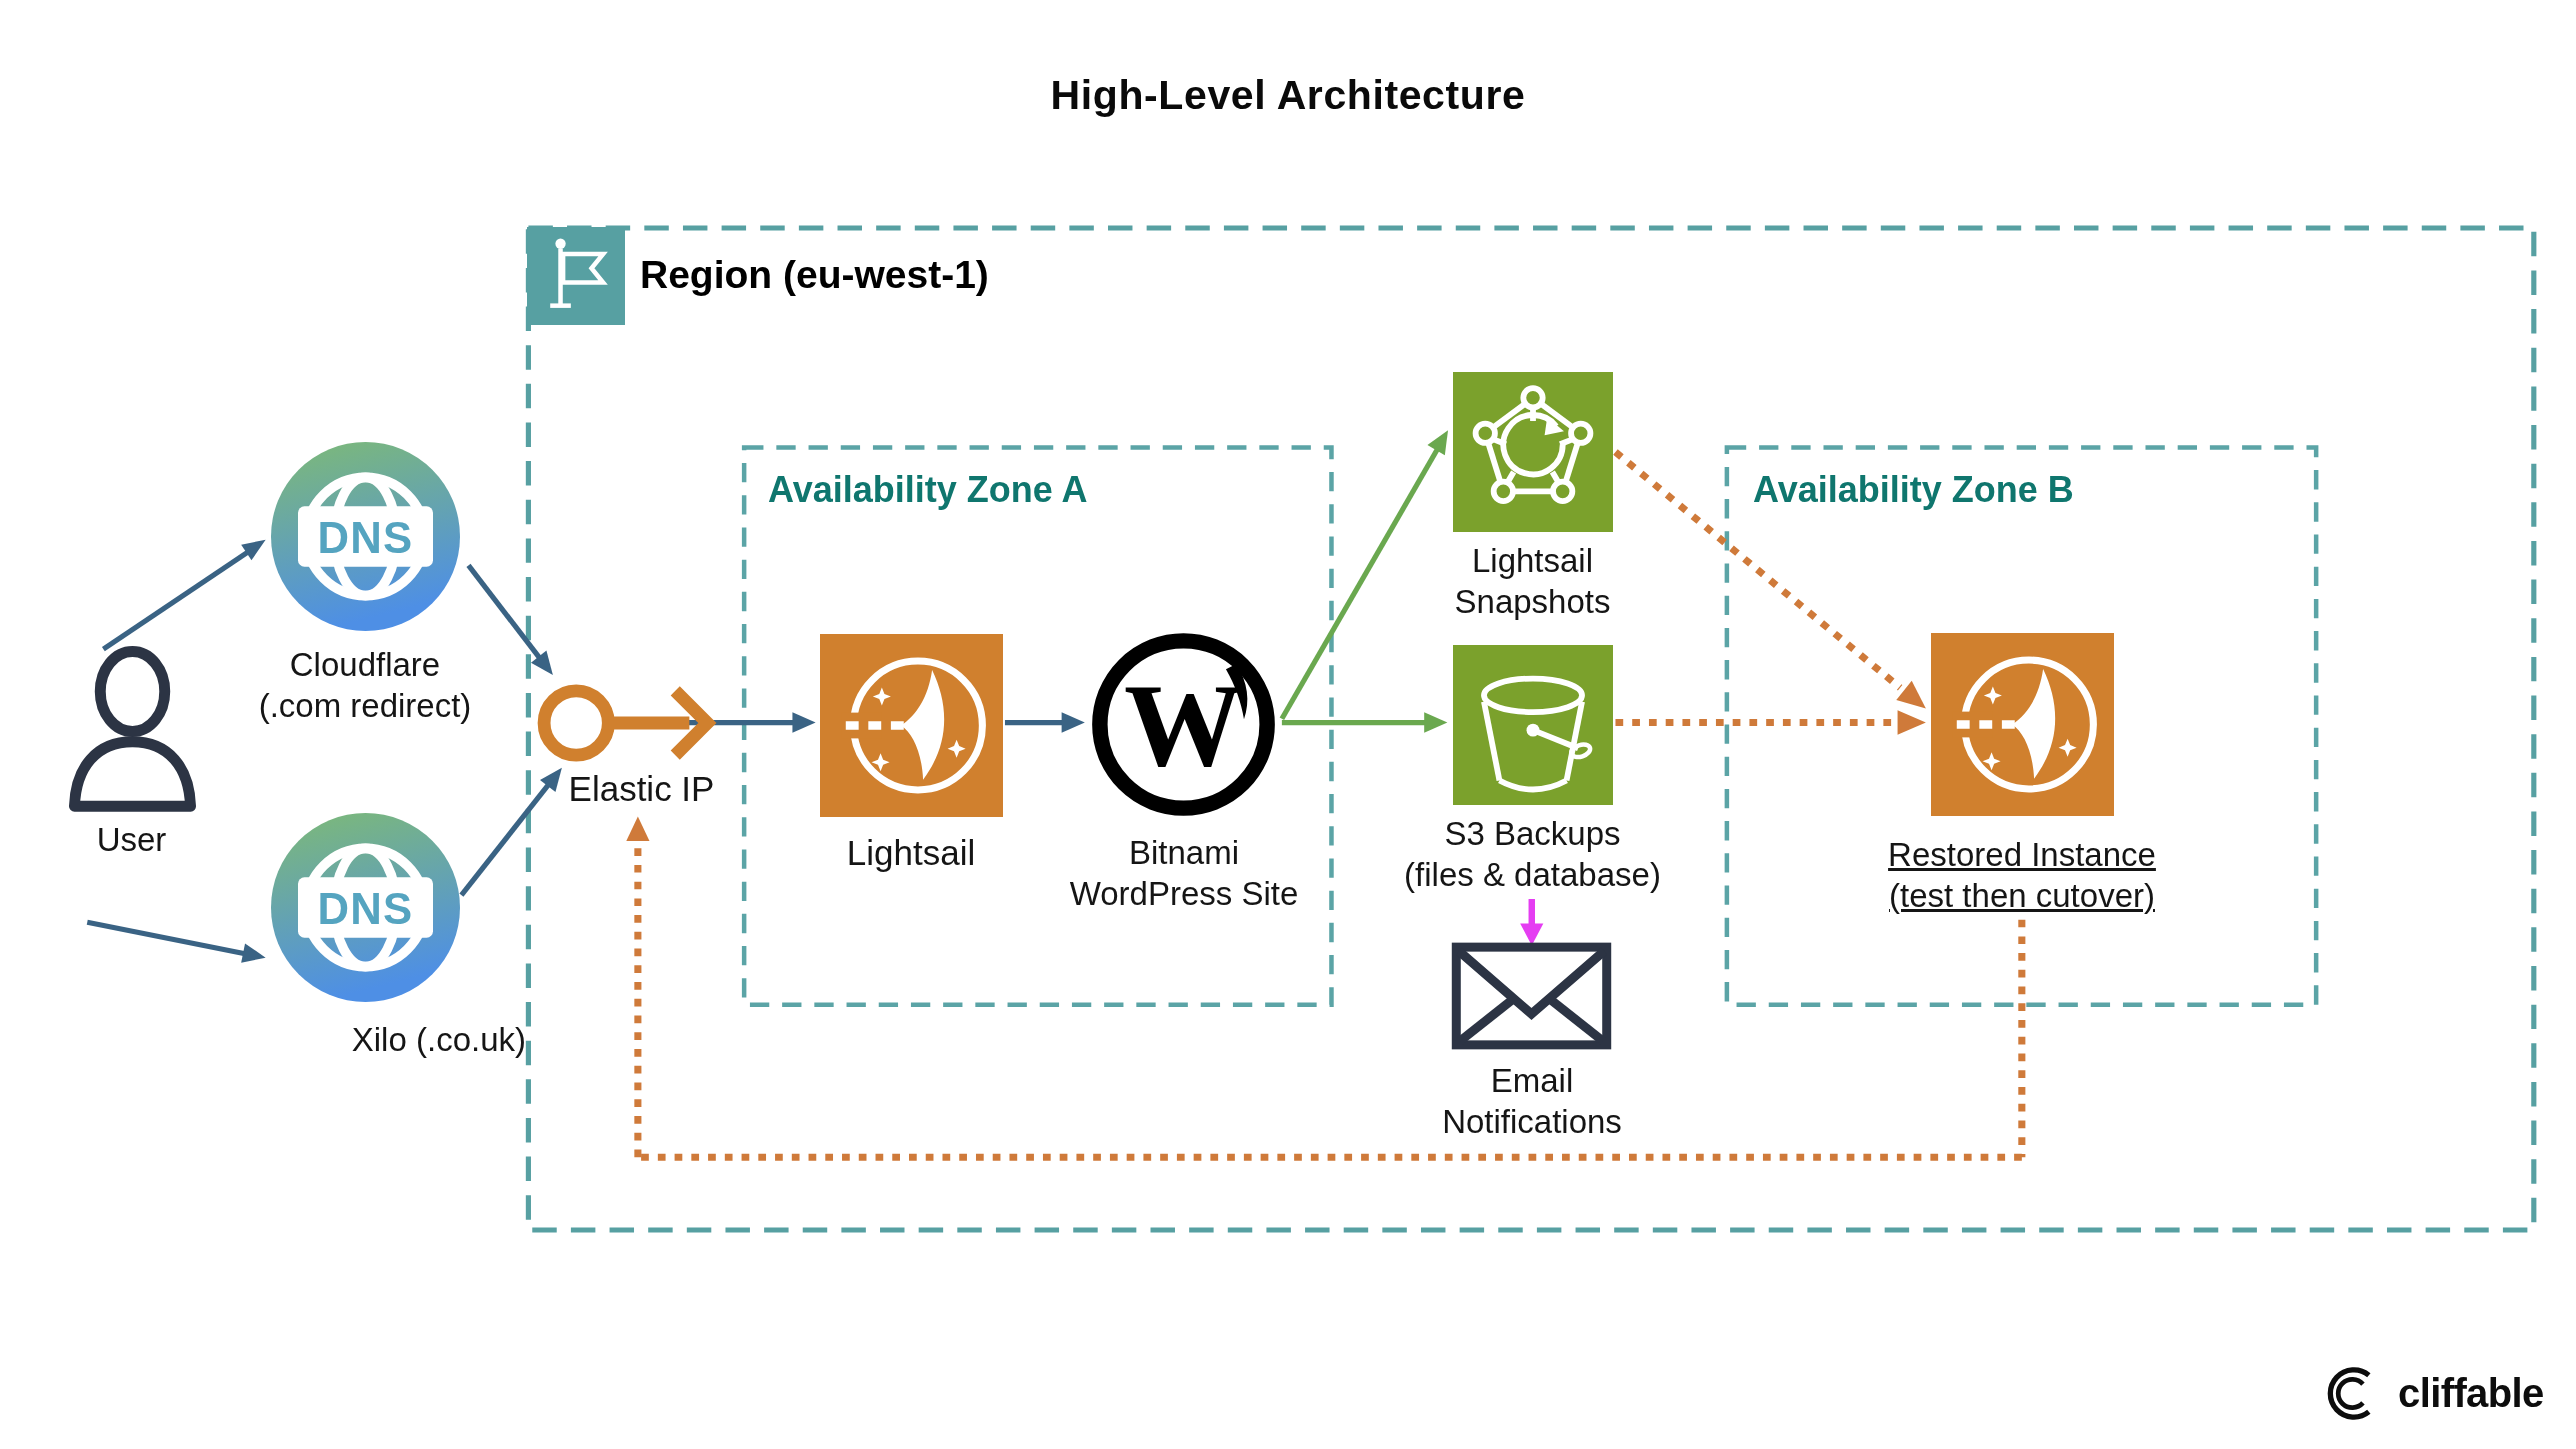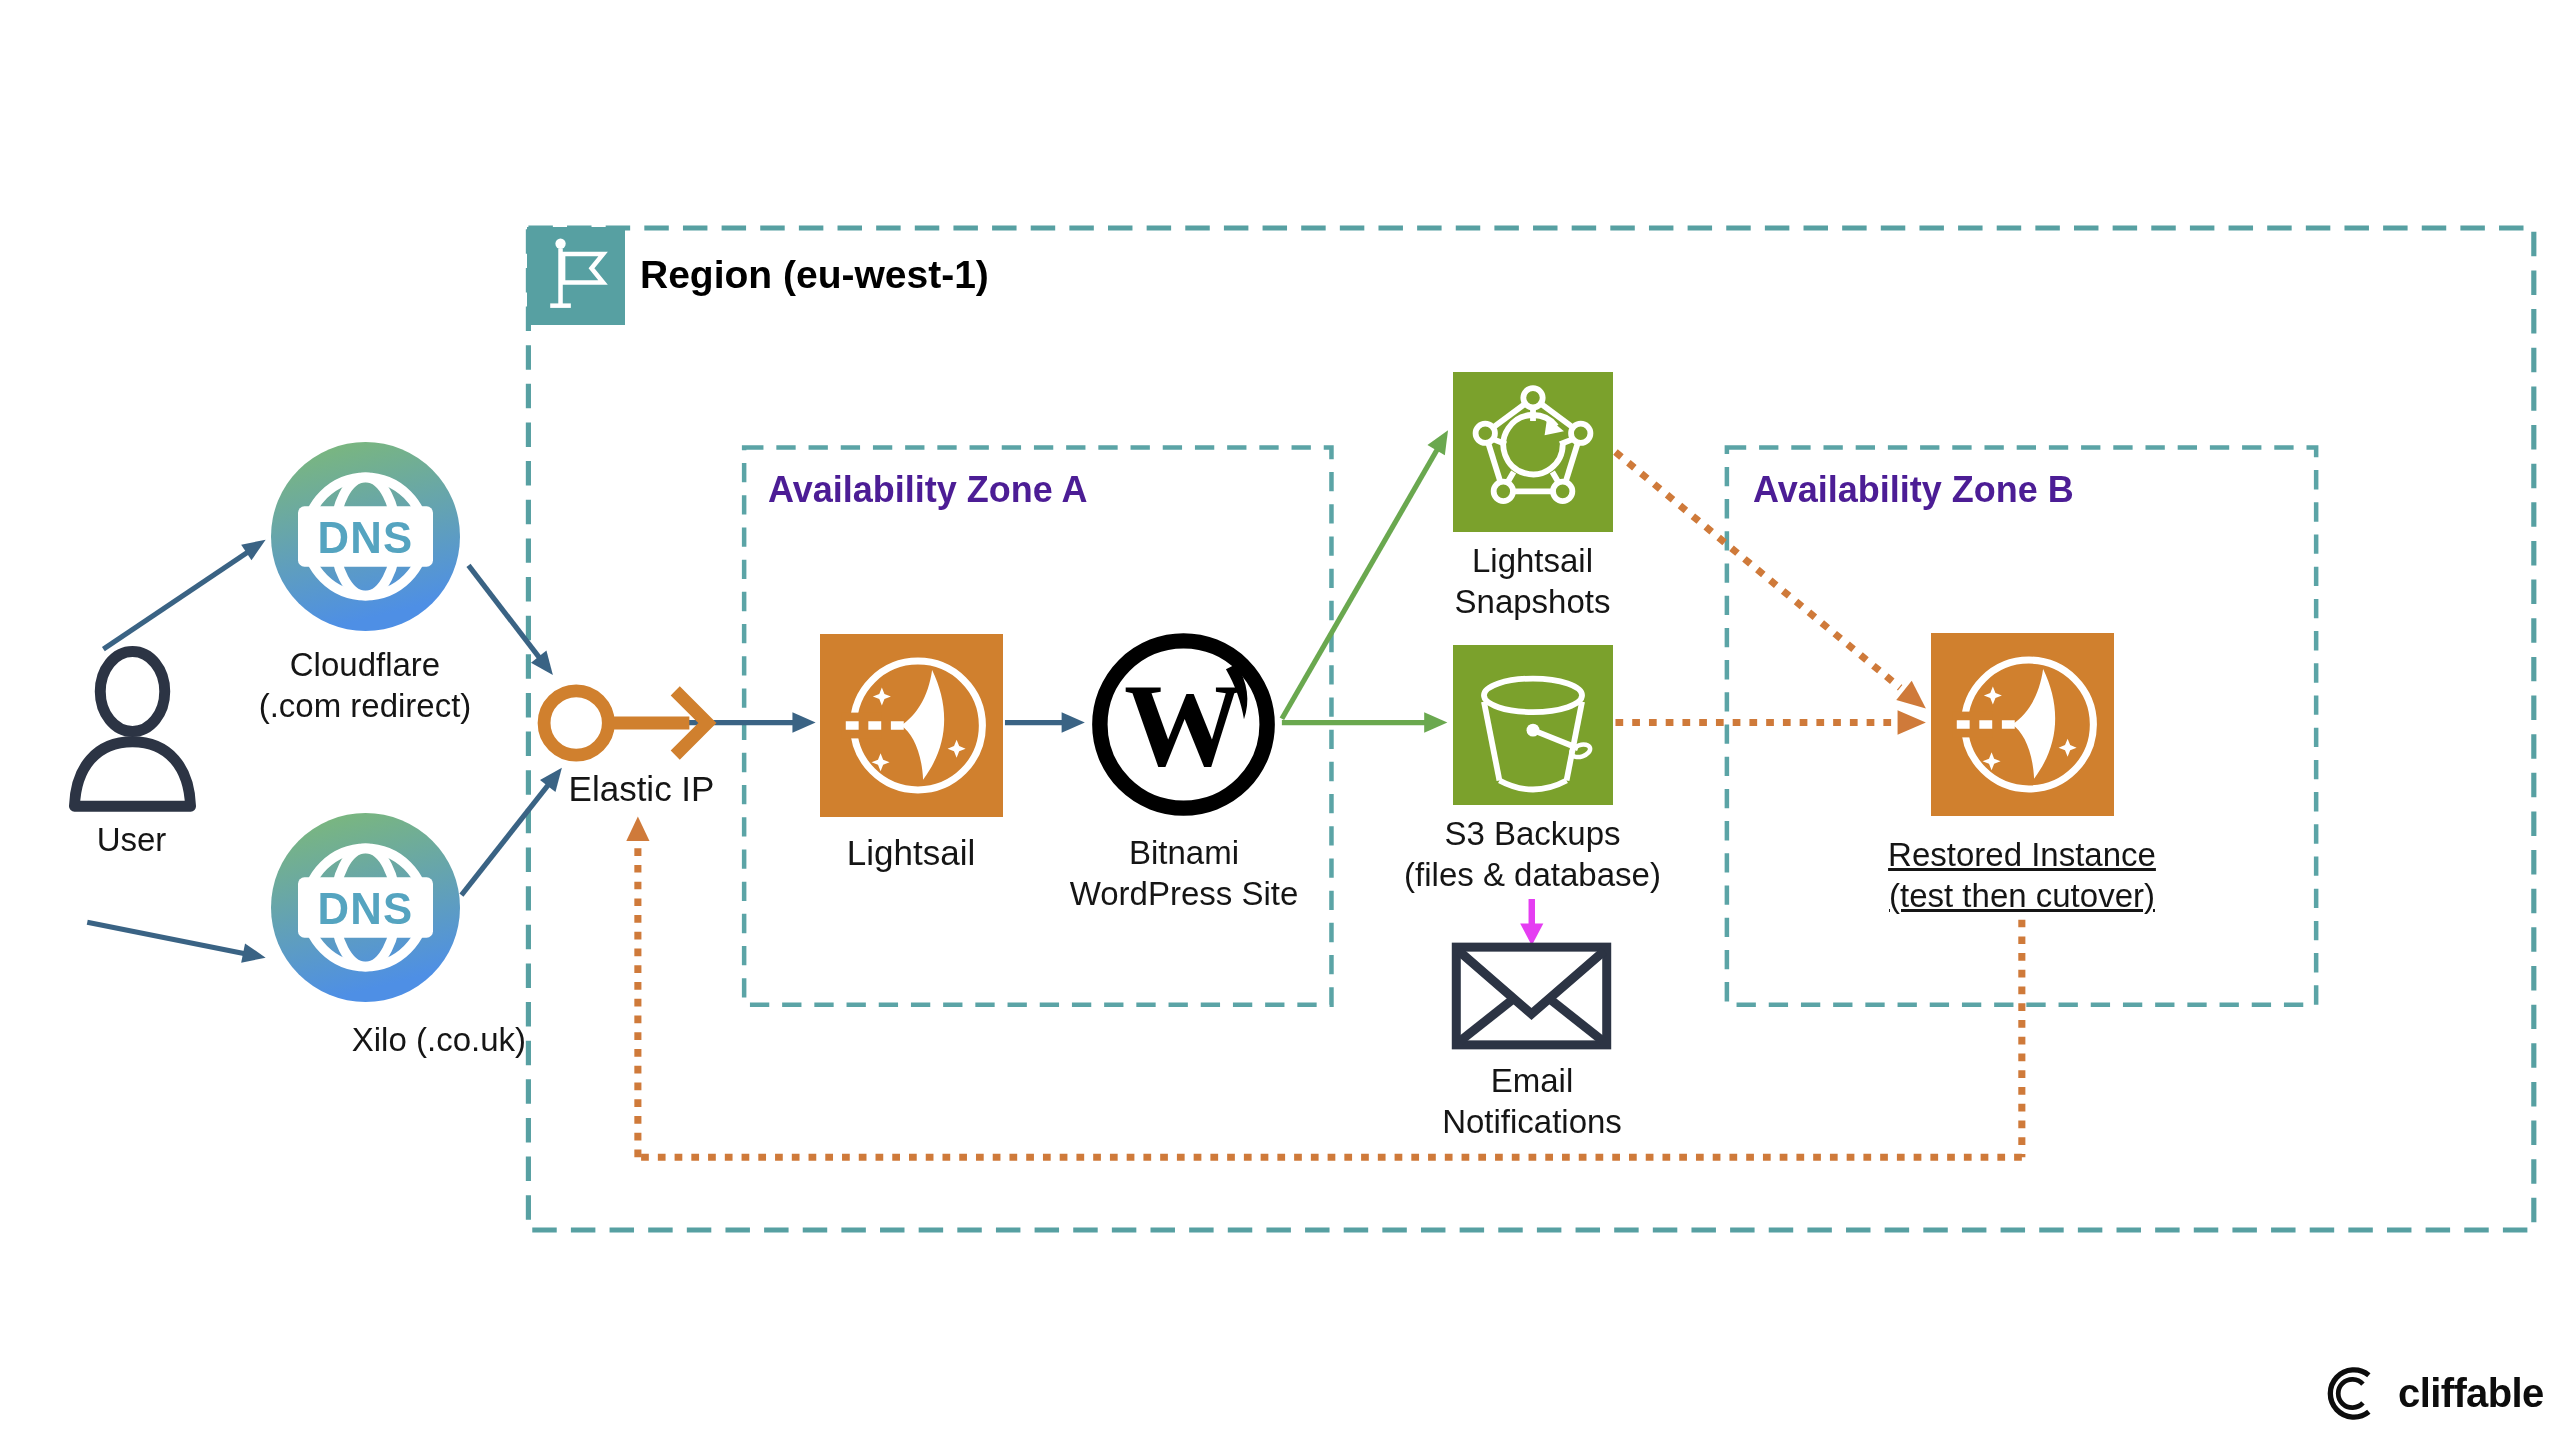--- a/index.html
+++ b/index.html
@@ -1,21 +1,21 @@
 <!DOCTYPE html>
 <html style="font-size:10.3px"><head>
 <meta charset="utf-8">
 <style>
   html,body{margin:0;padding:0;background:#ffffff;}
   #canvas{position:relative;width:2576px;height:1449px;background:#ffffff;overflow:hidden;
           font-family:"Liberation Sans",sans-serif;}
   .abs{position:absolute;}
   .label{position:absolute;color:#151515;text-align:center;font-size:33px;line-height:41px;
          font-family:"Liberation Sans",sans-serif;}
-  .label.big-bold{font-weight:bold;font-size:36px;color:#4c1d95;}
+  .label.big-bold{font-weight:bold;font-size:36px;color:#0f766e;}
   #title{position:absolute;left:0;top:72px;width:2576px;text-align:center;
          font-size:41px;font-weight:bold;color:#0a0a0a;letter-spacing:0.6px;}
   #region-label{position:absolute;left:640px;top:253px;font-size:39px;font-weight:bold;color:#000;}
   #flag-box{position:absolute;left:527px;top:227px;width:98px;height:98px;background:#57a0a2;}
   #overlay{position:absolute;left:0;top:0;z-index:0;}
   .node{z-index:2;}
   #cliffable{position:absolute;left:2324px;top:1364px;display:flex;align-items:center;gap:15px;}
   #cliffable .wordmark{font-size:40px;font-weight:bold;color:#0d0d0d;letter-spacing:-0.6px;}
 </style>
 </head>
@@ -79,20 +79,21 @@
       <line x1="990" y1="1797" x2="990" y2="1300" stroke-width="11" stroke-dasharray="12 14" fill="none"></line>
       <polygon points="990,1268 972,1306 1008,1306" stroke="none"></polygon>
     </g>
 
     <g stroke="#e53df2" fill="#e53df2">
       <line x1="2378" y1="1396" x2="2378" y2="1438" stroke-width="10" fill="none"></line>
       <polygon points="2378,1468 2360,1434 2396,1434" stroke="none"></polygon>
     </g>
   </svg>
 
+  <div id="title">High-Level Architecture</div>
 
   <div id="flag-box" class="node">
     <svg width="98" height="98" viewBox="0 0 152 152">
       <circle cx="52" cy="26" r="8" fill="#ffffff"></circle>
       <line x1="52" y1="34" x2="52" y2="122" stroke="#ffffff" stroke-width="7"></line>
       <path d="M56,42 L118,42 L100,64 L118,86 L56,86 Z" fill="none" stroke="#ffffff" stroke-width="7" stroke-linejoin="miter"></path>
       <line x1="36" y1="122" x2="68" y2="122" stroke="#ffffff" stroke-width="7"></line>
     </svg>
   </div>
   <div id="region-label">Region (eu-west-1)</div>

